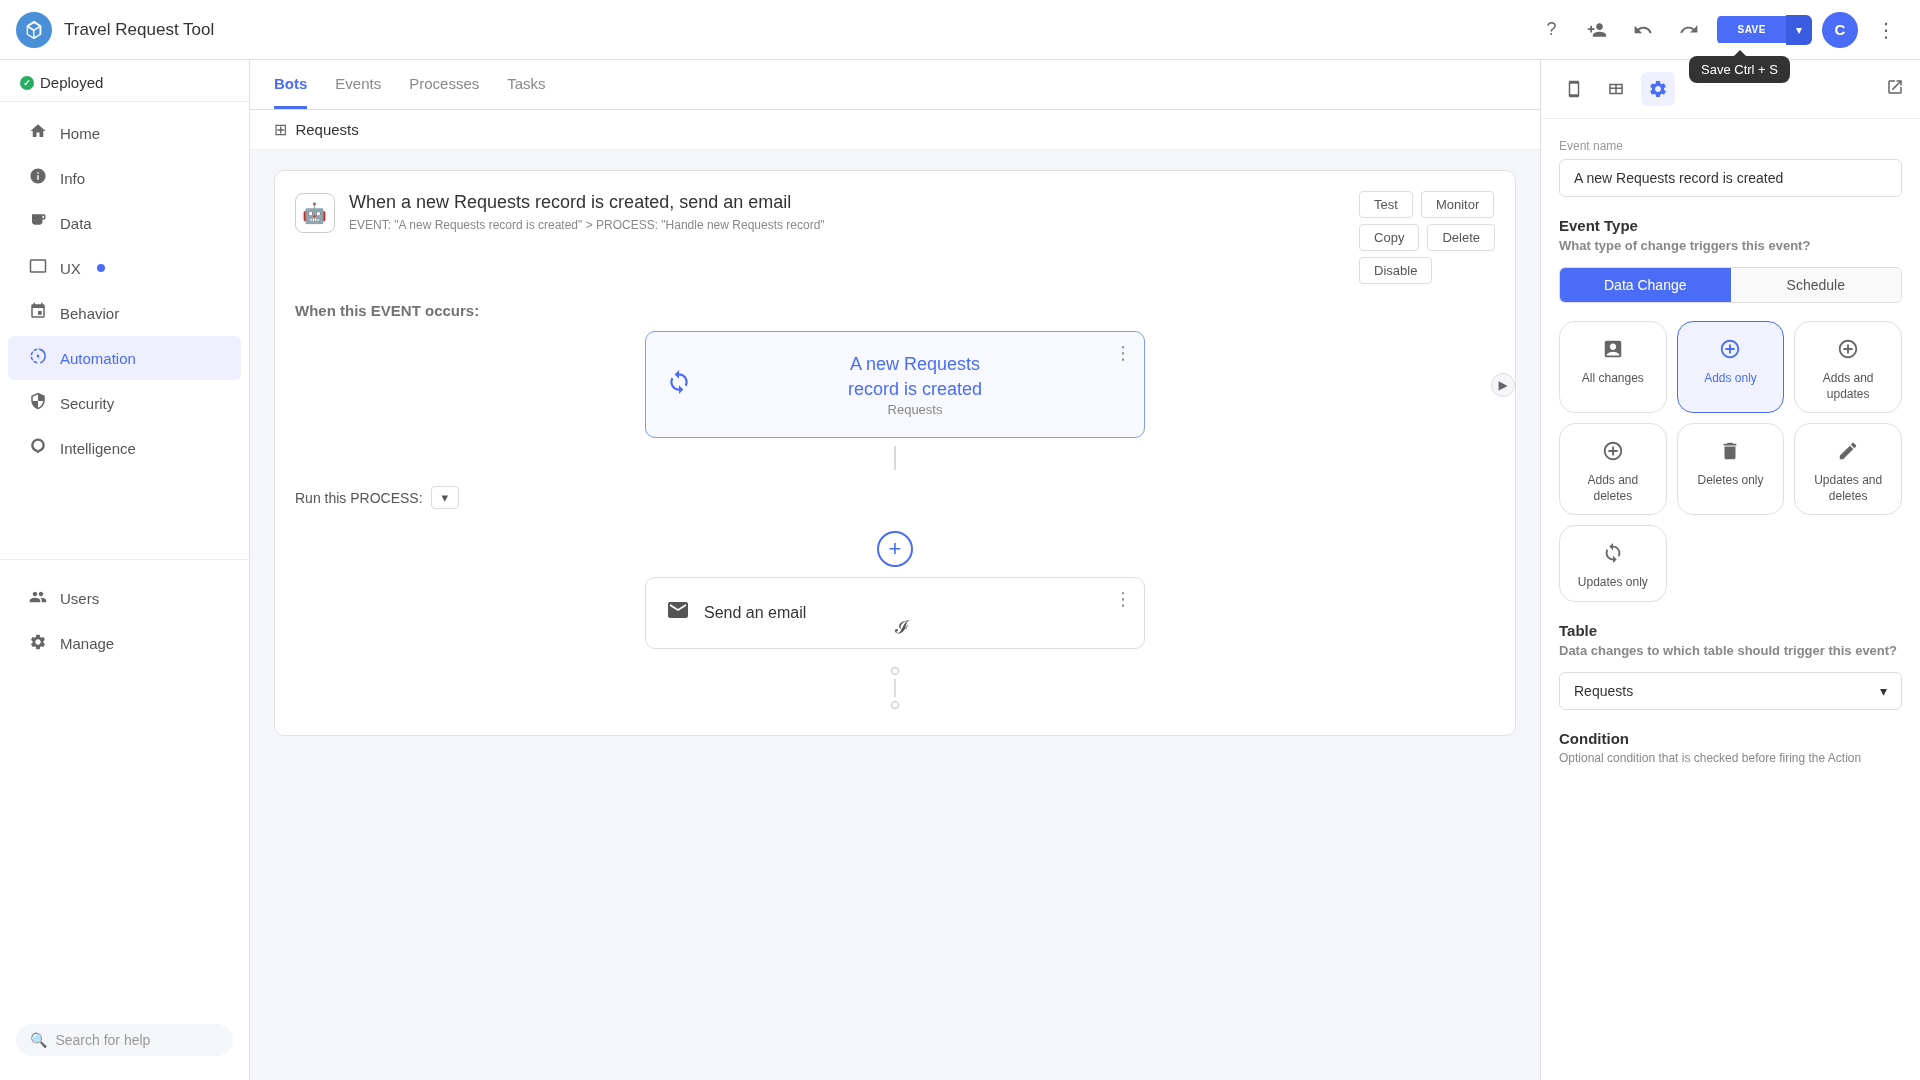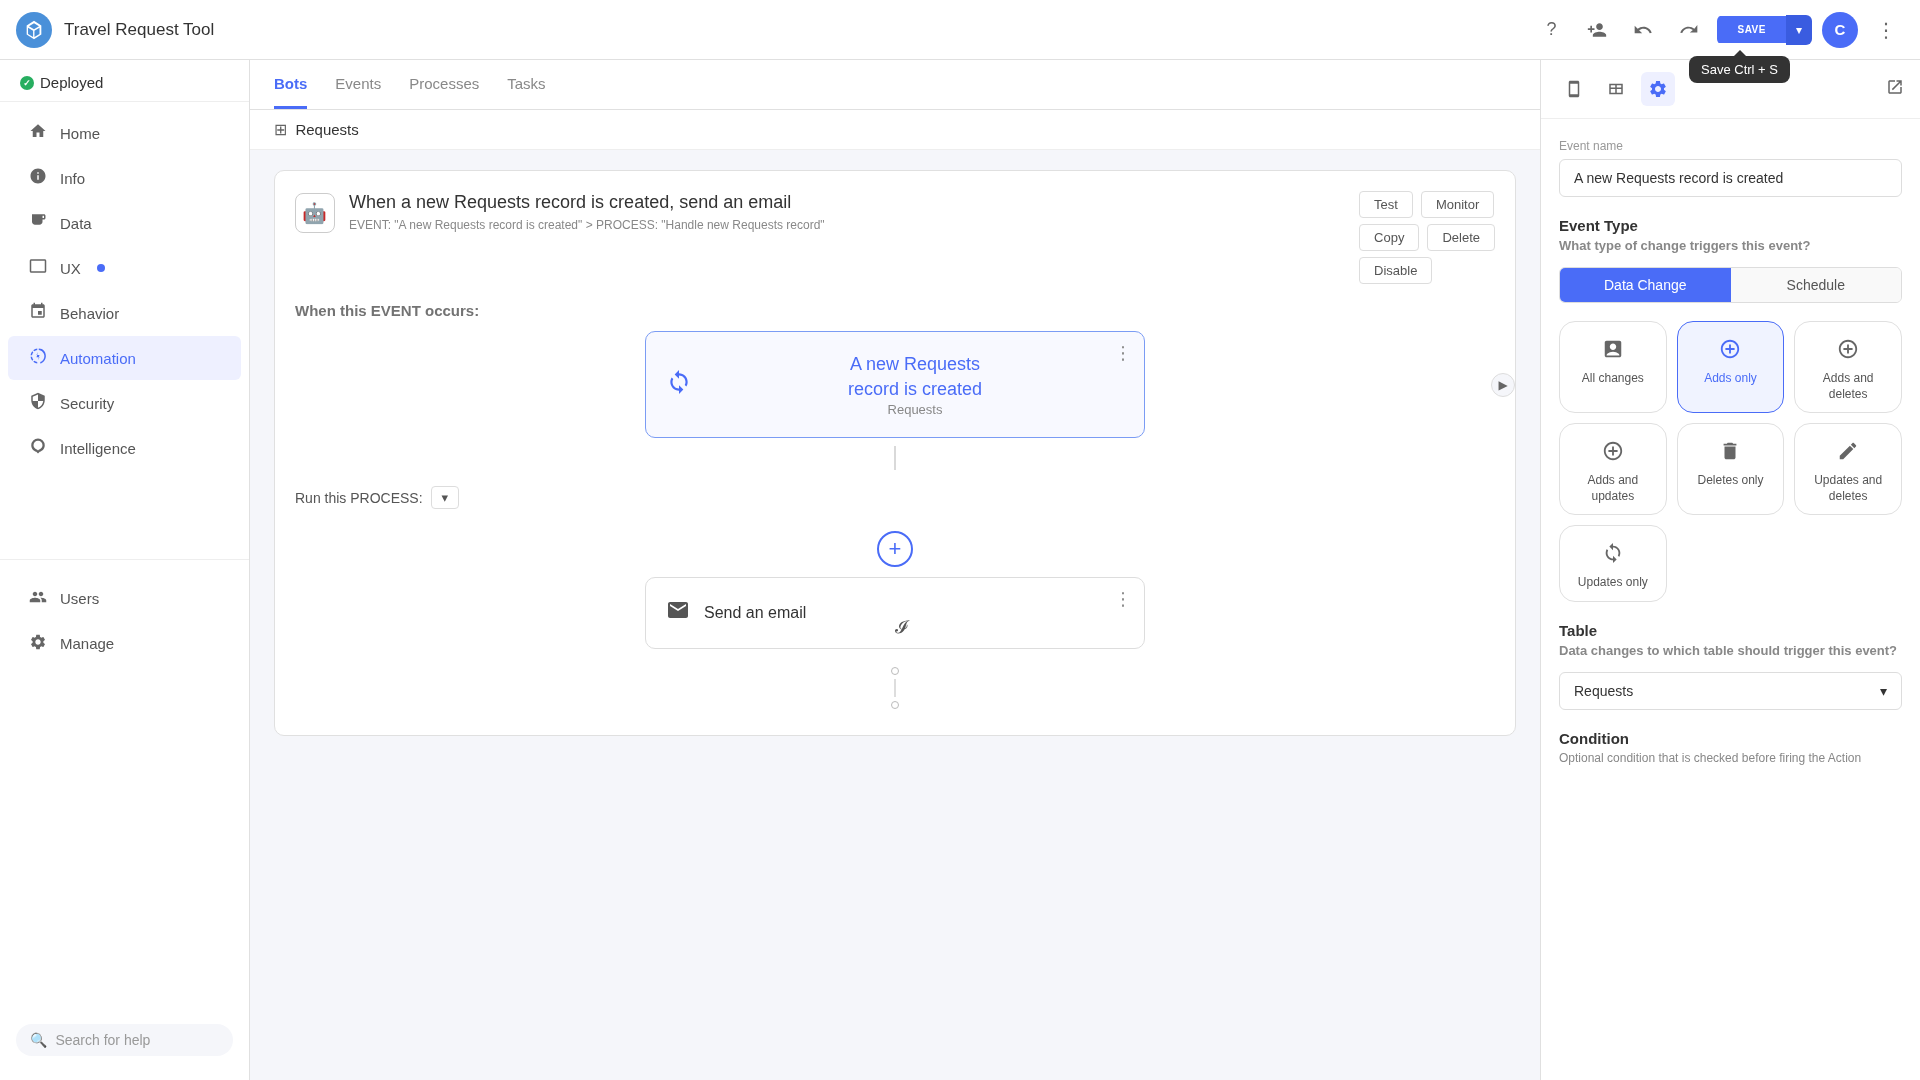--- a/index.html
+++ b/index.html
@@ -666,30 +666,30 @@
                 </svg>
             </span>
             <span class="ct-label">Adds only</span>
           </div>
           <div class="ct-option">
             <span class="ct-icon">
               <svg width="22" height="22" viewBox="0 0 24 24" fill="#666">
                   <path d="M13 7h-2v4H7v2h4v4h2v-4h4v-2h-4V7zm-1-5C6.48 2 2 6.48 2 12s4.48 10 10 10 10-4.48 10-10S17.52 2 12 2zm0 18c-4.41 0-8-3.59-8-8s3.59-8 8-8 8 3.59 8 8-3.59 8-8 8z"></path>
                 </svg>
             </span>
-            <span class="ct-label">Adds and deletes</span>
+            <span class="ct-label">Adds and updates</span>
           </div>
 
           <div class="ct-option">
             <span class="ct-icon">
               <svg width="22" height="22" viewBox="0 0 24 24" fill="#666">
                   <path d="M13 7h-2v4H7v2h4v4h2v-4h4v-2h-4V7zm-1-5C6.48 2 2 6.48 2 12s4.48 10 10 10 10-4.48 10-10S17.52 2 12 2zm0 18c-4.41 0-8-3.59-8-8s3.59-8 8-8 8 3.59 8 8-3.59 8-8 8z"></path>
                 </svg>
             </span>
-            <span class="ct-label">Adds and updates</span>
+            <span class="ct-label">Adds and deletes</span>
           </div>
           <div class="ct-option">
             <span class="ct-icon">
               <svg width="22" height="22" viewBox="0 0 24 24" fill="#666">
                   <path d="M6 19c0 1.1.9 2 2 2h8c1.1 0 2-.9 2-2V7H6v12zM19 4h-3.5l-1-1h-5l-1 1H5v2h14V4z"></path>
                 </svg>
             </span>
             <span class="ct-label">Deletes only</span>
           </div>
           <div class="ct-option">

